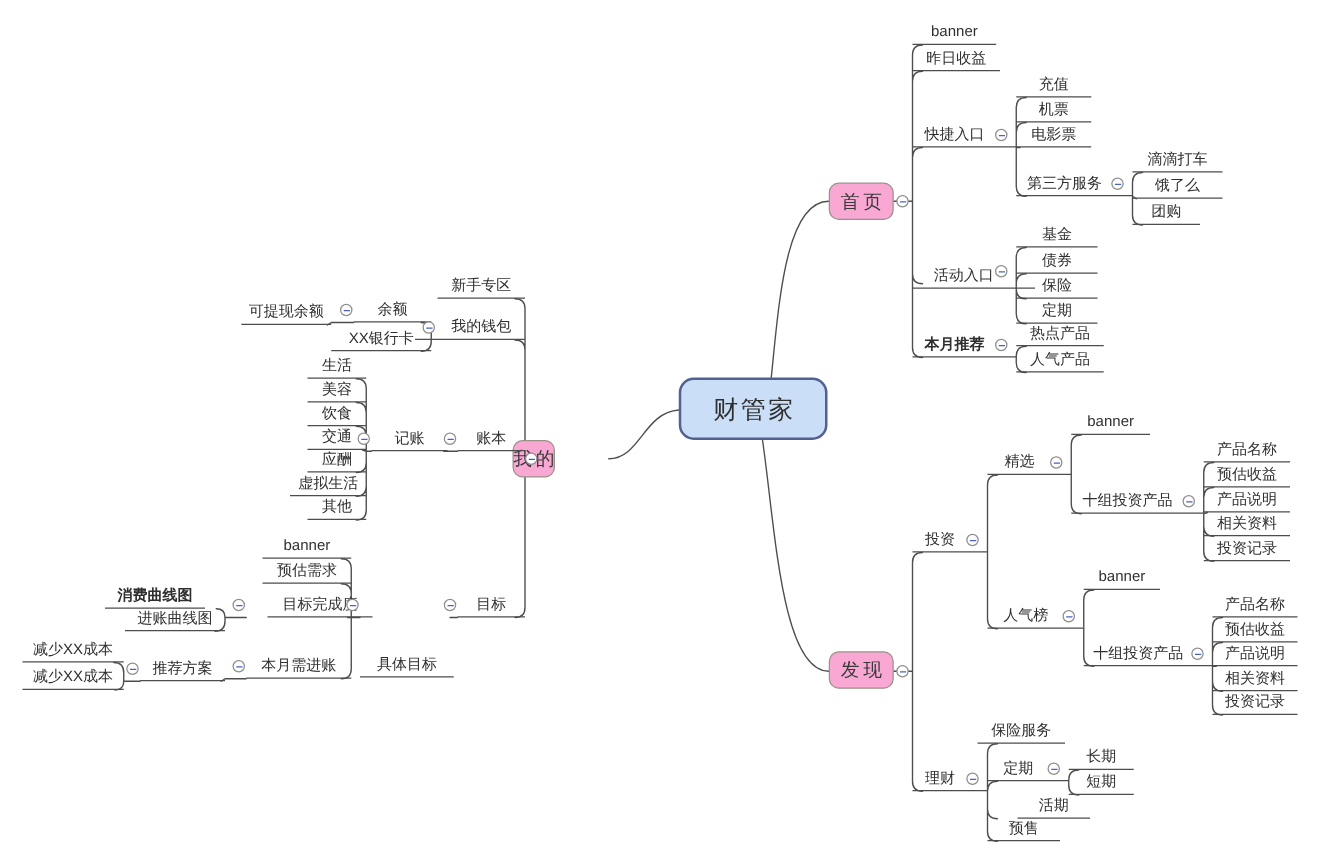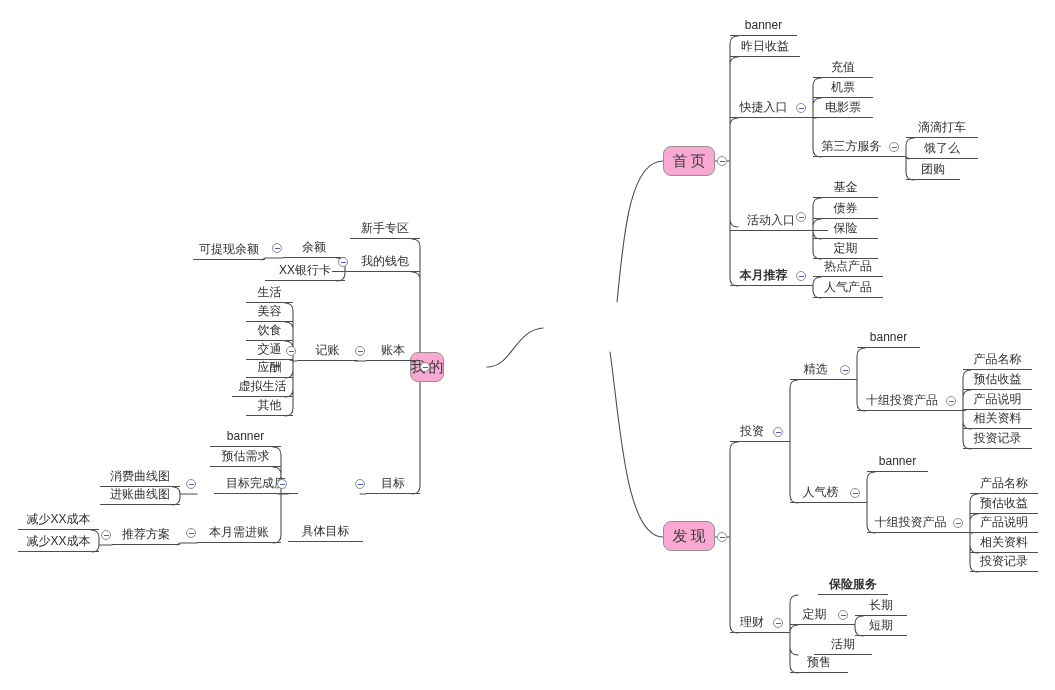--- a/index.html
+++ b/index.html
@@ -45,20 +45,21 @@
       <path d="M366 494 L363 494 M363 494 L360 494 " fill="none" stroke="#4d4d4d" stroke-width="1.1" stroke-linecap="round"></path>
       <path d="M288 494 L281 494 M281 494 L281 455 Q281 447 273 447 M281 494 L281 475 Q281 467 273 467 M281 494 L278 494 M281 494 L281 535 Q281 543 273 543 " fill="none" stroke="#4d4d4d" stroke-width="1.1" stroke-linecap="round"></path>
       <path d="M197 494 L180 494 M180 494 L180 494 Q180 487 173 487 M180 494 L180 497 Q180 505 172 505 " fill="none" stroke="#4d4d4d" stroke-width="1.1" stroke-linecap="round"></path>
       <path d="M197 543 L180 543 M180 543 L177 545 " fill="none" stroke="#4d4d4d" stroke-width="1.1" stroke-linecap="round"></path>
       <path d="M112 545 L99 545 M99 545 L99 538 Q99 530 91 530 M99 545 L99 545 Q99 552 92 552 " fill="none" stroke="#4d4d4d" stroke-width="1.1" stroke-linecap="round"></path>
       <path d="M617 302 C623 245 628 161 663 161" fill="none" stroke="#4d4d4d" stroke-width="1.1" stroke-linecap="round"></path>
       <path d="M610 352 C620 420 625 537 663 537" fill="none" stroke="#4d4d4d" stroke-width="1.1" stroke-linecap="round"></path>
       <path d="M543 328 C515 330 512 367 487 367" fill="none" stroke="#4d4d4d" stroke-width="1.1" stroke-linecap="round"></path>
     </svg>
 
+  <div class="boxnode center" style="left:543px;top:302px;width:119px;height:50px;">财管家</div>
   <div class="boxnode branch" style="left:663px;top:146px;width:52px;height:30px;">首页</div>
   <div class="boxnode branch" style="left:410px;top:352px;width:34px;height:30px;">我的</div>
   <div class="boxnode branch" style="left:663px;top:521px;width:52px;height:30px;">发现</div>
 <div class="tnode" style="left: 730px; top: 17px; width: 67px;">banner</div>
     <div class="tnode" style="left: 730px; top: 38px; width: 70px;">昨日收益</div>
     <div class="tnode pr" style="left: 730px; top: 99px; width: 83px;">快捷入口</div>
     <div class="micon" style="left: 796px; top: 103px;"></div>
     <div class="tnode pr" style="left: 730px; top: 200px; width: 98px; margin-top: 12px;">活动入口</div>
     <div class="micon" style="left: 796px; top: 212px;"></div>
     <div class="tnode pr" style="left: 730px; top: 267px; width: 83px; font-weight: bold;">本月推荐</div>
@@ -94,21 +95,21 @@
     <div class="tnode" style="left: 963px; top: 410px; width: 69px;">相关资料</div>
     <div class="tnode" style="left: 963px; top: 430px; width: 69px;">投资记录</div>
     <div class="tnode" style="left: 867px; top: 453px; width: 61px;">banner</div>
     <div class="tnode pr" style="left: 867px; top: 514px; width: 103px;">十组投资产品</div>
     <div class="micon" style="left: 953px; top: 518px;"></div>
     <div class="tnode" style="left: 970px; top: 475px; width: 68px;">产品名称</div>
     <div class="tnode" style="left: 970px; top: 495px; width: 68px;">预估收益</div>
     <div class="tnode" style="left: 970px; top: 514px; width: 68px;">产品说明</div>
     <div class="tnode" style="left: 970px; top: 534px; width: 68px;">相关资料</div>
     <div class="tnode" style="left: 970px; top: 553px; width: 68px;">投资记录</div>
-    <div class="tnode" style="left: 818px; top: 576px; width: 70px; font-weight: bold;">保险服务</div>
+    <div class="tnode" style="left: 782px; top: 576px; width: 70px;">保险服务</div>
     <div class="tnode pr" style="left: 790px; top: 606px; width: 65px;">定期</div>
     <div class="micon" style="left: 838px; top: 610px;"></div>
     <div class="tnode" style="left: 855px; top: 597px; width: 52px;">长期</div>
     <div class="tnode" style="left: 855px; top: 617px; width: 52px;">短期</div>
     <div class="tnode" style="left: 814px; top: 636px; width: 58px; text-align: right;">活期</div>
     <div class="tnode" style="left: 790px; top: 654px; width: 58px;">预售</div>
     <div class="tnode" style="left: 350px; top: 220px; width: 70px;">新手专区</div>
     <div class="tnode pl" style="left: 332px; top: 253px; width: 88px;">我的钱包</div>
     <div class="micon" style="left: 338px; top: 257px;"></div>
     <div class="tnode" style="left: 366px; top: 342px; width: 54px;">账本</div>
@@ -129,21 +130,21 @@
     <div class="tnode" style="left: 232px; top: 378px; width: 61px;">虚拟生活</div>
     <div class="tnode" style="left: 246px; top: 397px; width: 47px;">其他</div>
     <div class="tnode" style="left: 288px; top: 475px; width: 75px; margin-top: 48px;">具体目标</div>
     <div class="micon" style="left: 277px; top: 479px;"></div>
     <div class="tnode" style="left: 210px; top: 428px; width: 71px;">banner</div>
     <div class="tnode" style="left: 210px; top: 448px; width: 71px;">预估需求</div>
     <div class="tnode" style="left: 214px; top: 475px; width: 84px;">目标完成度</div>
     <div class="micon" style="left: 186px; top: 479px;"></div>
     <div class="tnode" style="left: 197px; top: 524px; width: 84px;">本月需进账</div>
     <div class="micon" style="left: 186px; top: 528px;"></div>
-    <div class="tnode" style="left: 100px; top: 468px; width: 80px;">消费曲线图</div>
+    <div class="tnode" style="left: 84px; top: 468px; width: 80px; font-weight: bold;">消费曲线图</div>
     <div class="tnode" style="left: 100px; top: 486px; width: 80px;">进账曲线图</div>
     <div class="tnode" style="left: 112px; top: 526px; width: 68px;">推荐方案</div>
     <div class="micon" style="left: 101px; top: 530px;"></div>
     <div class="tnode" style="left: 18px; top: 511px; width: 81px;">减少XX成本</div>
     <div class="tnode" style="left: 18px; top: 533px; width: 81px;">减少XX成本</div>
     <div class="micon" style="left: 717px; top: 156px;"></div>
     <div class="micon" style="left: 420px; top: 362px;"></div>
     <div class="micon" style="left: 717px; top: 532px;"></div>
   </div>
 

